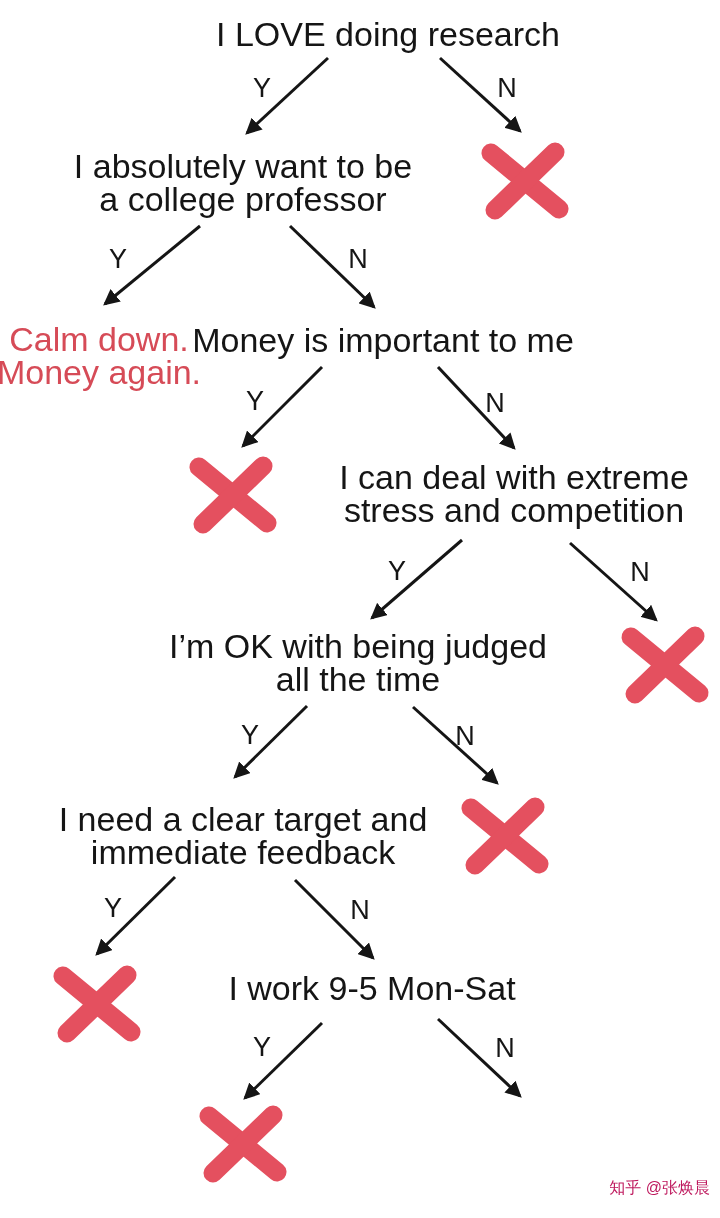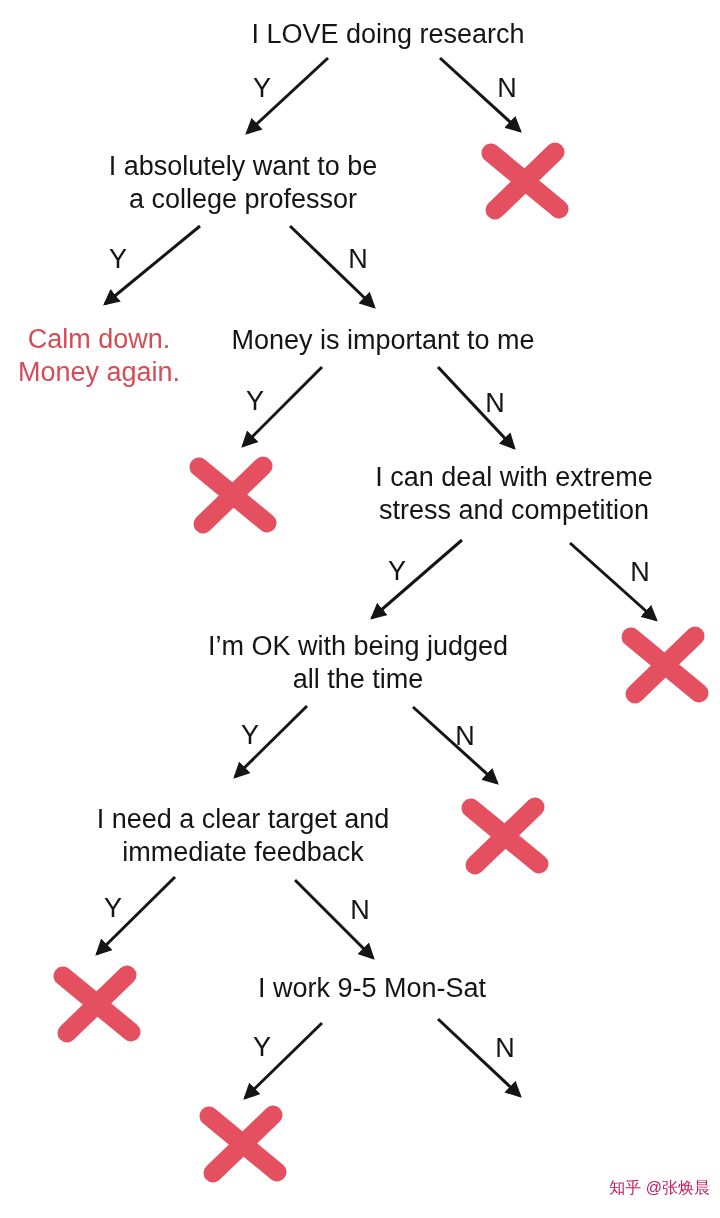--- a/index.html
+++ b/index.html
@@ -20,21 +20,21 @@
   .xmark line {
     stroke: var(--x-color, #E4505F);
     stroke-width: 19;
     stroke-linecap: round;
   }
   .node {
     position: absolute;
     transform: translateX(-50%);
     width: max-content;
     text-align: center;
-    font-size: 27px;
+    font-size: 34px;
     line-height: 33px;
     white-space: pre-line;
   }
   .yn {
     position: absolute;
     transform: translate(-50%, -50%);
     font-size: 27px;
     line-height: 27px;
   }
   .outcome-warning { color: var(--warn-color, #D64B57); }

